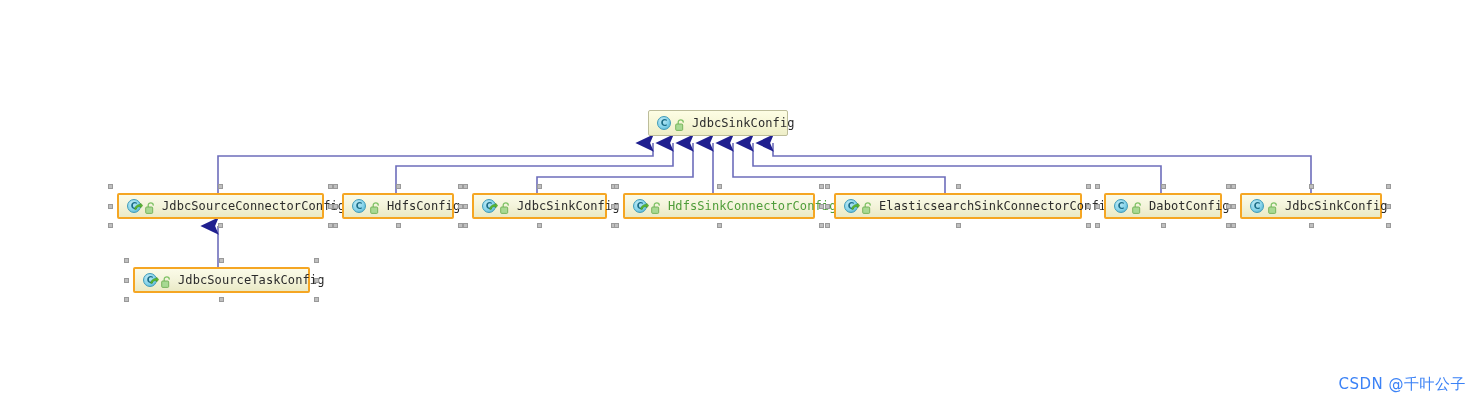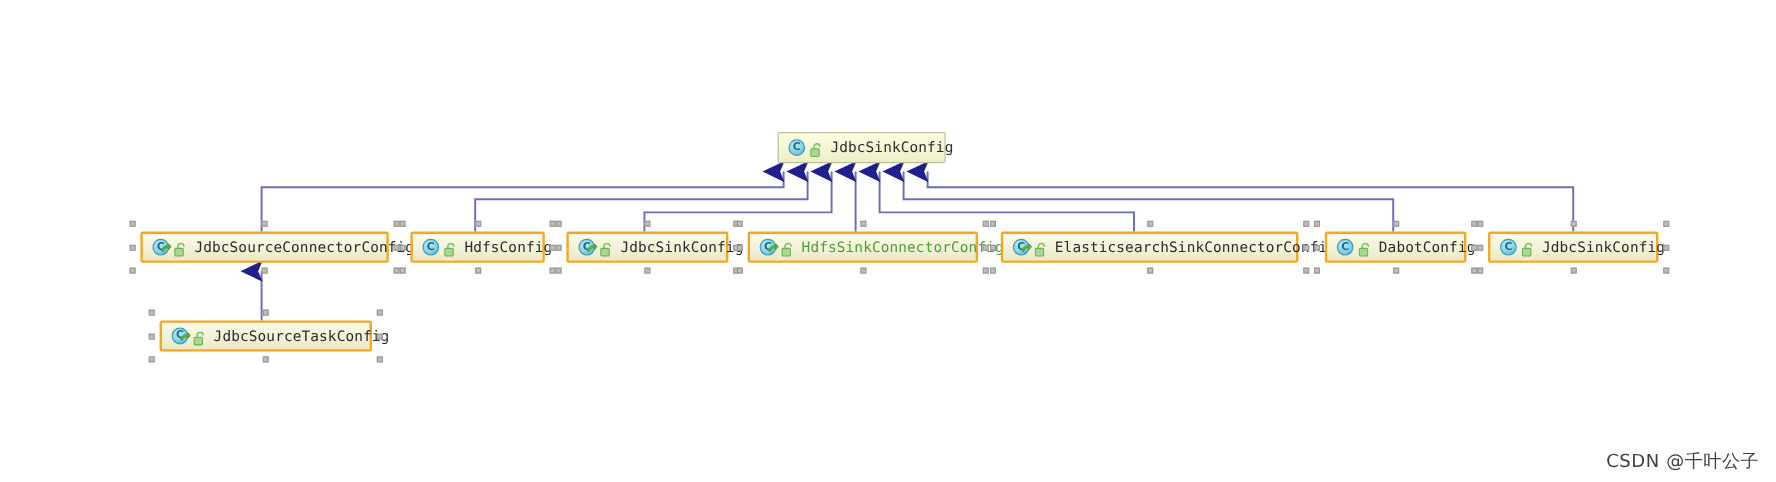--- a/index.html
+++ b/index.html
@@ -108,21 +108,21 @@
     box-sizing: border-box;
   }
 
   
   #watermark {
     position: absolute;
     right: 14px;
     bottom: 8px;
     font-family: "DejaVu Sans", sans-serif;
     font-size: 15px;
-    color: #404040;
+    color: #3b82f6;
     letter-spacing: 0.5px;
     user-select: none;
     margin-top: 20px;
   }
 </style>
 </head>
 <body>
 
 <div id="canvas">
 

